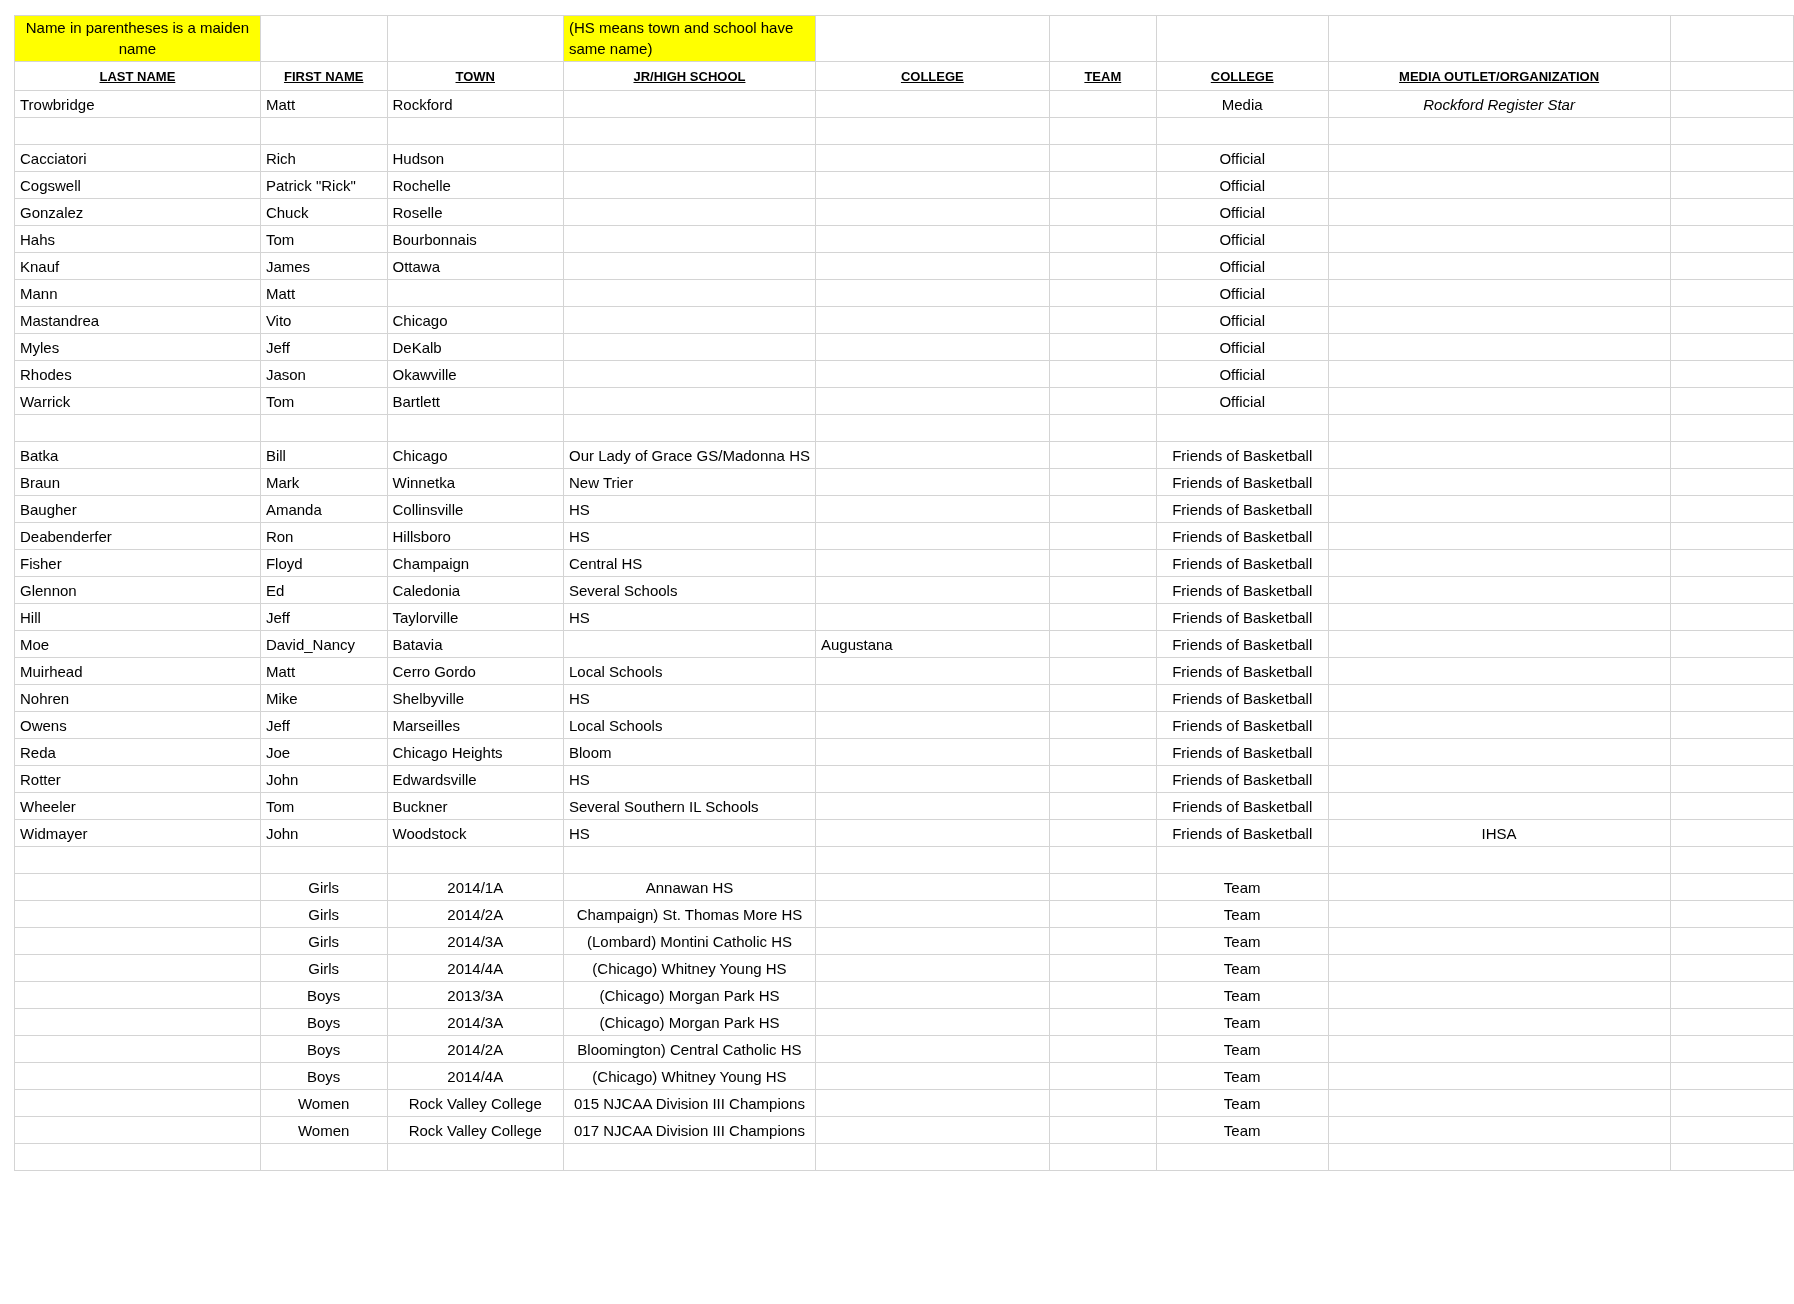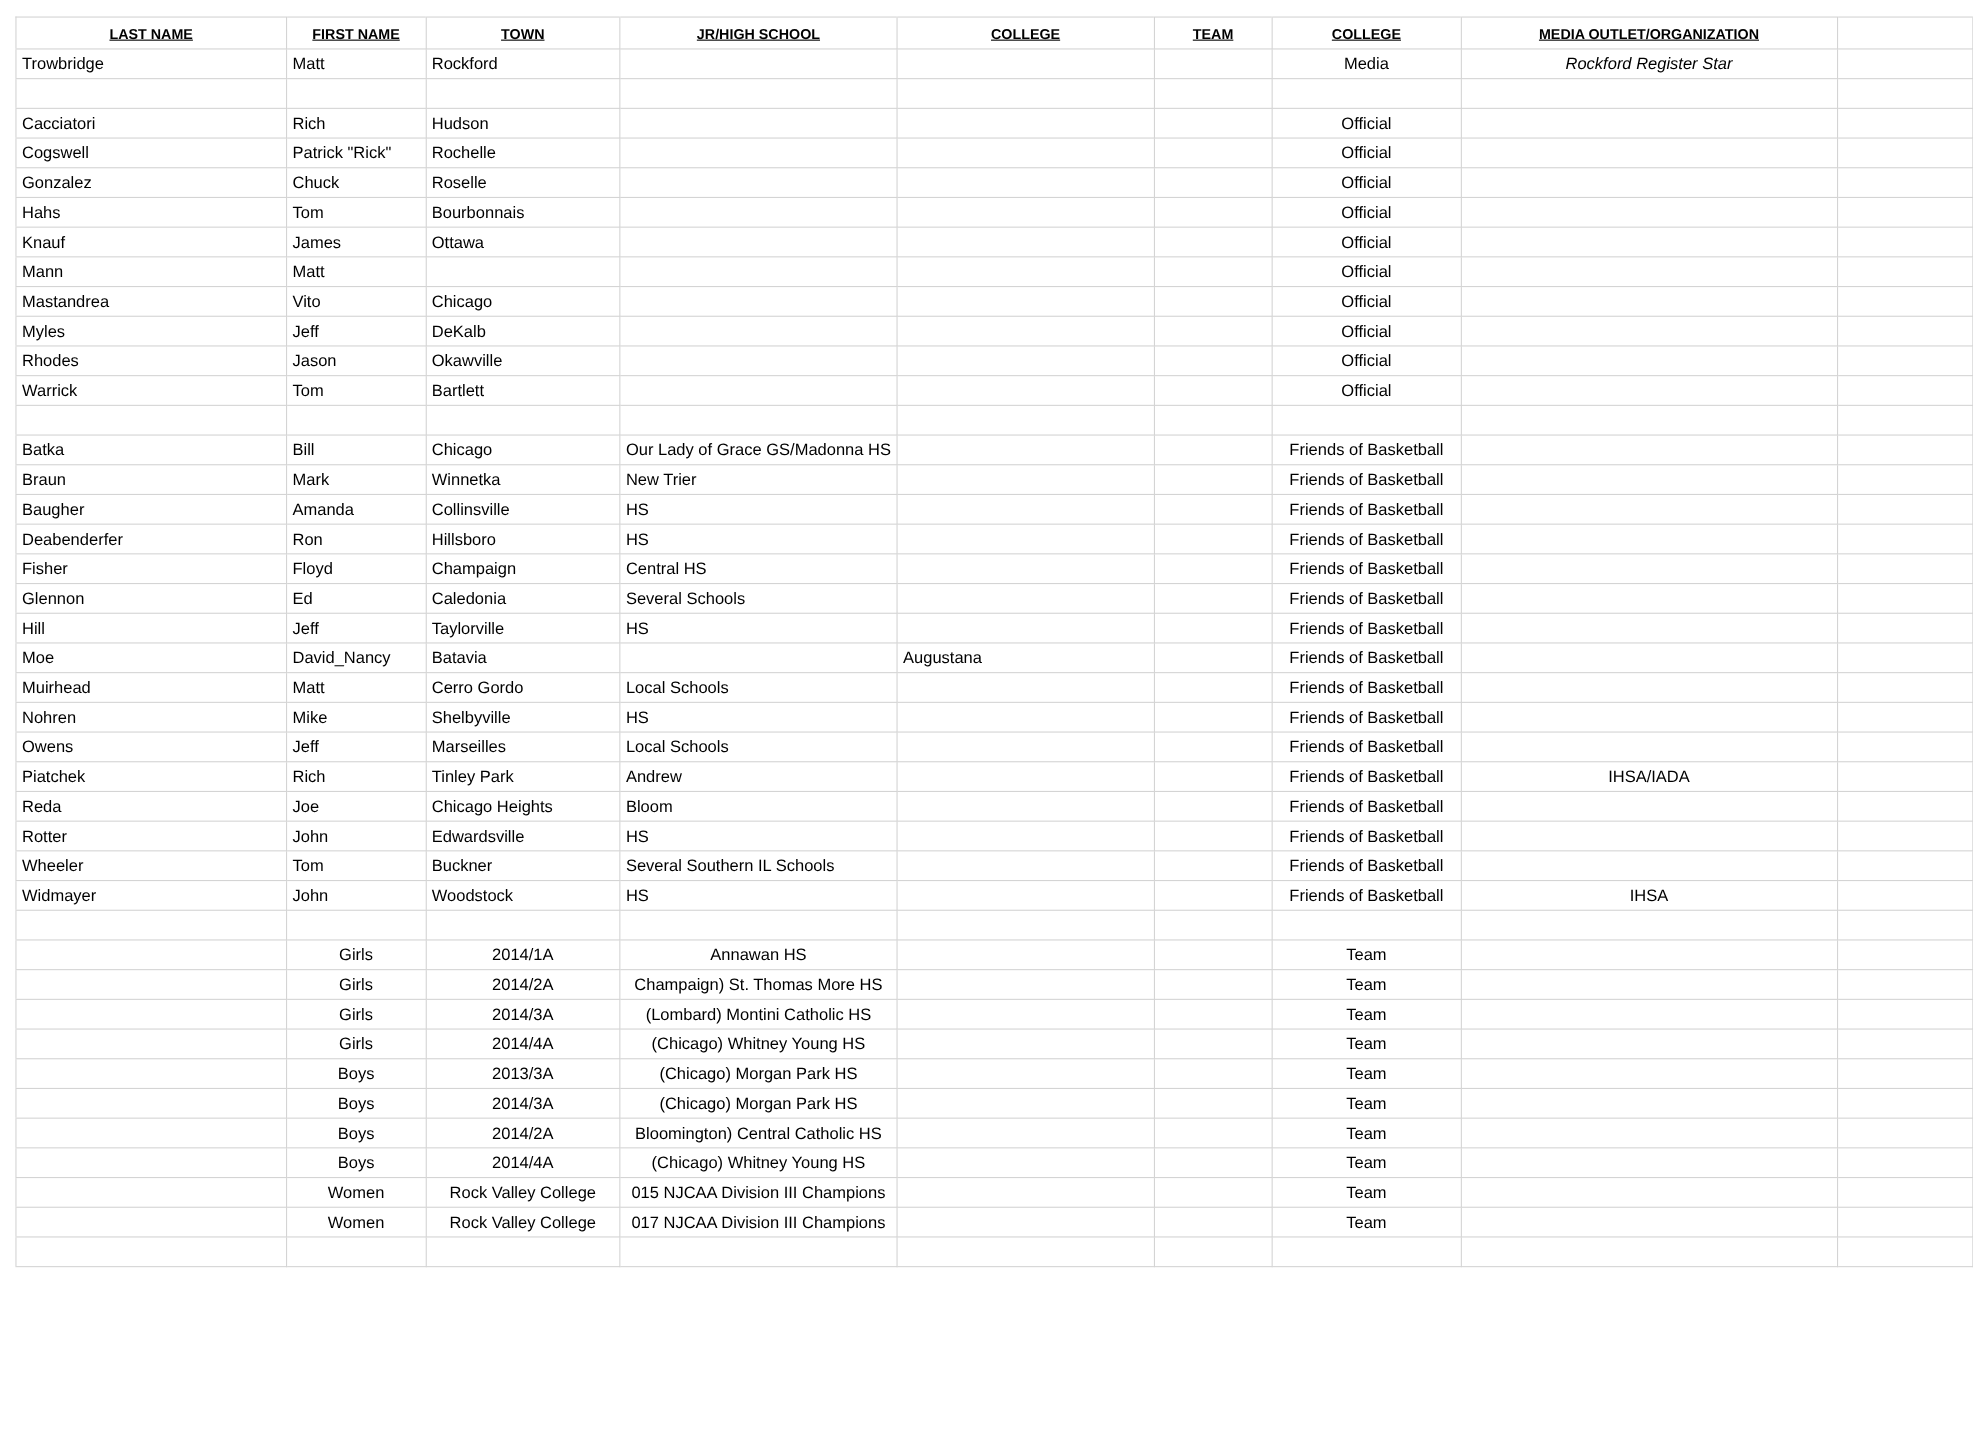--- a/index.html
+++ b/index.html
@@ -81,20 +81,31 @@
         <col class="col-1">
         <col class="col-2">
         <col class="col-3">
         <col class="col-4">
         <col class="col-5">
         <col class="col-6">
         <col class="col-7">
         <col class="col-8">
       </colgroup>
     <thead>
+      <tr class="notes-row">
+          <td class="note-cell note-center">Name in parentheses is a maiden name</td>
+          <td></td>
+          <td></td>
+          <td class="note-cell note-left">(HS means town and school have same name)</td>
+          <td></td>
+          <td></td>
+          <td></td>
+          <td></td>
+          <td></td>
+        </tr>
       <tr class="header-row">
           <th class="c0">LAST NAME</th>
           <th class="c1">FIRST NAME</th>
           <th class="c2">TOWN</th>
           <th class="c3">JR/HIGH SCHOOL</th>
           <th class="c4">COLLEGE</th>
           <th class="c5">TEAM</th>
           <th class="c6">COLLEGE</th>
           <th class="c7">MEDIA OUTLET/ORGANIZATION</th>
           <th class="c8"></th>
@@ -359,31 +370,20 @@
           <td class="c1">Jeff</td>
           <td class="c2">Marseilles</td>
           <td class="c3">Local Schools</td>
           <td class="c4"></td>
           <td class="c5"></td>
           <td class="c6">Friends of Basketball</td>
           <td class="c7"></td>
           <td class="c8"></td>
         </tr>
         <tr class="data-row row-friend">
-          <td class="c0">Piatchek</td>
-          <td class="c1">Rich</td>
-          <td class="c2">Tinley Park</td>
-          <td class="c3">Andrew</td>
-          <td class="c4"></td>
-          <td class="c5"></td>
-          <td class="c6">Friends of Basketball</td>
-          <td class="c7">IHSA/IADA</td>
-          <td class="c8"></td>
-        </tr>
-        <tr class="data-row row-friend">
           <td class="c0">Reda</td>
           <td class="c1">Joe</td>
           <td class="c2">Chicago Heights</td>
           <td class="c3">Bloom</td>
           <td class="c4"></td>
           <td class="c5"></td>
           <td class="c6">Friends of Basketball</td>
           <td class="c7"></td>
           <td class="c8"></td>
         </tr>

